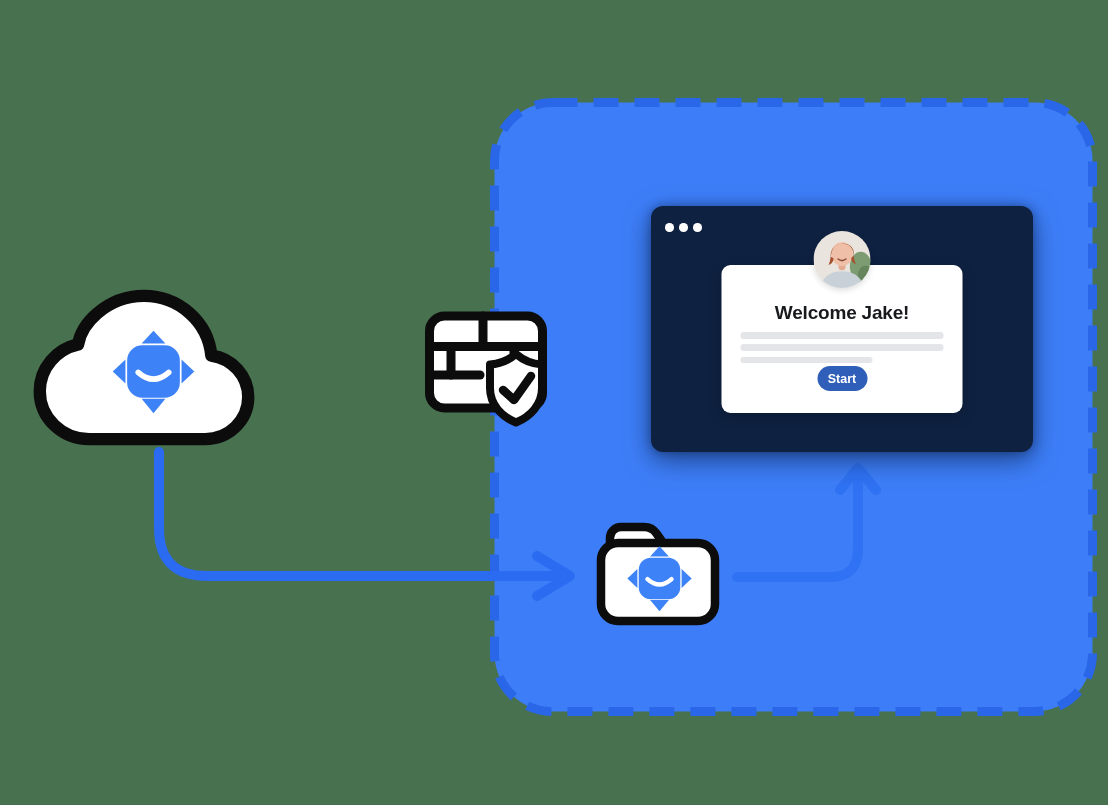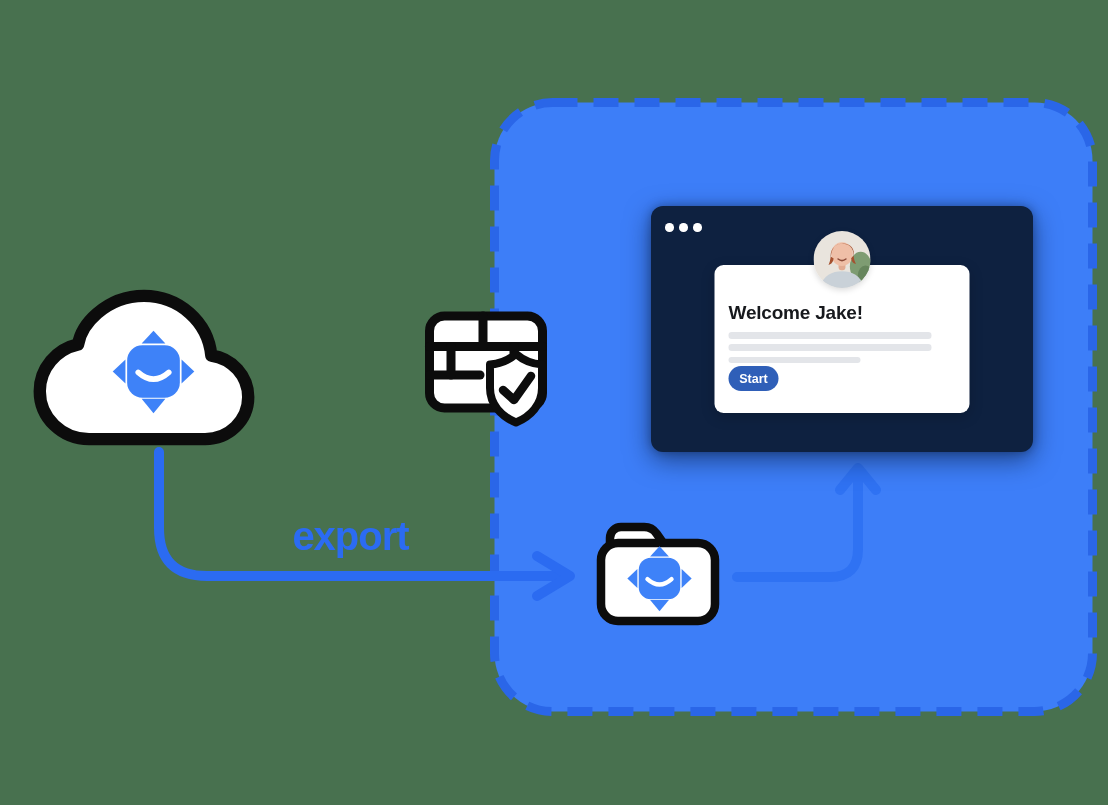--- a/index.html
+++ b/index.html
@@ -24,21 +24,21 @@
   .export-label{left:268px;top:516px;width:165px;text-align:center;
     font-size:40px;font-weight:bold;letter-spacing:-1px;color:var(--export_text_blue);line-height:1;}
 
   
   .app-window{left:651px;top:206px;width:382px;height:246px;background:var(--window_navy);
     border-radius:12px;box-shadow:0 8px 26px rgba(8,22,50,.55), 0 0 10px rgba(8,22,50,.35);}
   .traffic-dots{position:absolute;left:14px;top:17px;display:flex;gap:5.5px;}
   .dot{width:8.5px;height:8.5px;border-radius:50%;background:#fff;}
   .app-card{position:absolute;left:50%;transform:translateX(-50%);top:59px;width:241px;height:148px;
     background:var(--card_white);border-radius:9px;box-shadow:0 4px 14px rgba(0,0,0,.18);
-    display:flex;flex-direction:column;align-items:flex-start;padding-left:14px;}
+    display:flex;flex-direction:column;align-items:center;}
   .avatar{position:absolute;left:50%;transform:translateX(-50%);top:25px;width:57px;height:57px;
     border-radius:50%;overflow:hidden;z-index:3;box-shadow:0 2px 6px rgba(0,0,0,.15);}
   .card-title{margin-top:37px;font-size:19px;font-weight:bold;color:var(--title_dark);letter-spacing:-.2px;}
   .lines{margin-top:8px;width:203px;display:flex;flex-direction:column;gap:5.8px;align-items:flex-start;}
   .ph-line{height:6.6px;border-radius:3.3px;background:var(--placeholder_gray);width:100%;}
   .ph-line.short{width:65%;}
   .start-btn{margin-top:3px;width:50px;height:25px;border:none;border-radius:13px;
     background:var(--start_button_blue);color:#fff;font-size:12.5px;font-weight:600;
     font-family:"Liberation Sans",sans-serif;display:flex;align-items:center;justify-content:center;cursor:pointer;}
 </style>
@@ -70,21 +70,20 @@
     <g fill="none" stroke="var(--arrow_blue)" stroke-width="10" stroke-linecap="round" stroke-linejoin="round">
       <path d="M159 452 L159 528 Q159 576 207 576 L556 576"></path>
       <path d="M537 556 L570 576 L537 596"></path>
     </g>
     <g fill="none" stroke="var(--arrow_inner_blue)" stroke-width="10" stroke-linecap="round" stroke-linejoin="round">
       <path d="M737 577 L830 577 Q858 577 858 549 L858 474"></path>
       <path d="M840 490 L858 468 L876 490"></path>
     </g>
   </svg>
 
-  <div class="abs export-label">export</div>
 
   <svg class="abs" style="left:30px;top:286px;overflow:visible" width="228" height="163" viewBox="-0.75 1.25 17.5 12.5">
     <path d="M4.406 3.342A5.53 5.53 0 0 1 8 2c2.69 0 4.923 2 5.166 4.579C14.758 6.804 16 8.137 16 9.773 16 11.569 14.502 13 12.687 13H3.781C1.708 13 0 11.366 0 9.318c0-1.763 1.266-3.223 2.942-3.593.143-.863.698-1.723 1.464-2.383z" fill="#fff" stroke="var(--outline_black)" stroke-width="0.95" stroke-linejoin="round"></path>
   </svg>
   <svg class="abs" style="left:111px;top:329px" width="85" height="85" viewBox="0 0 100 100">
     <use href="#botface"></use>
   </svg>
 
   <svg class="abs" style="left:424px;top:306px;overflow:visible" width="124" height="118" viewBox="0 0 124 118">
     <g stroke="var(--outline_black)" stroke-linecap="round" stroke-linejoin="round">

